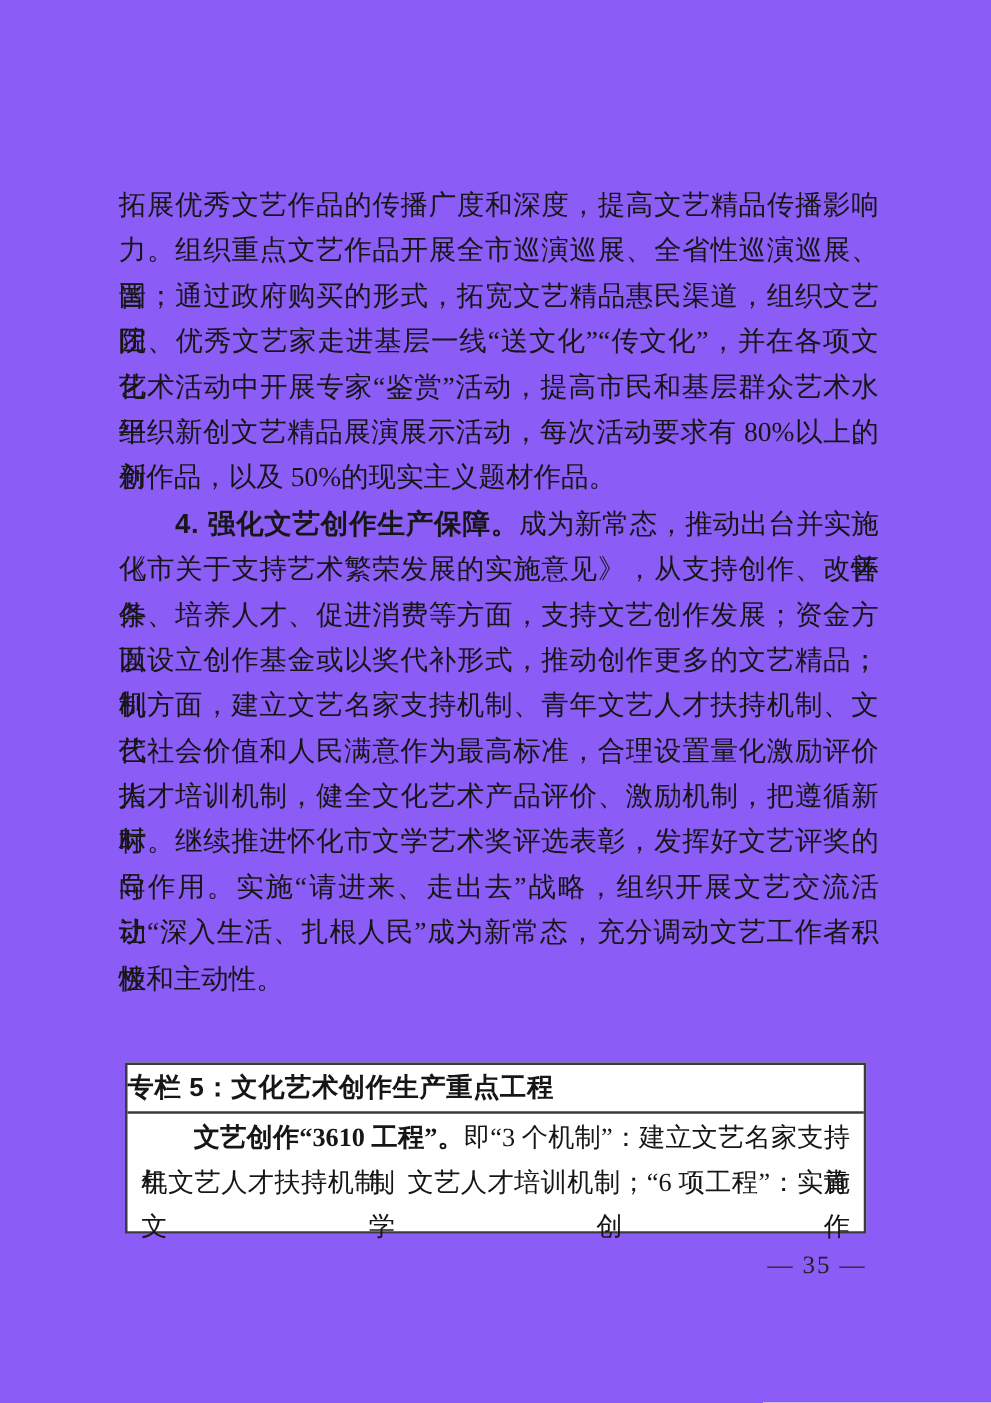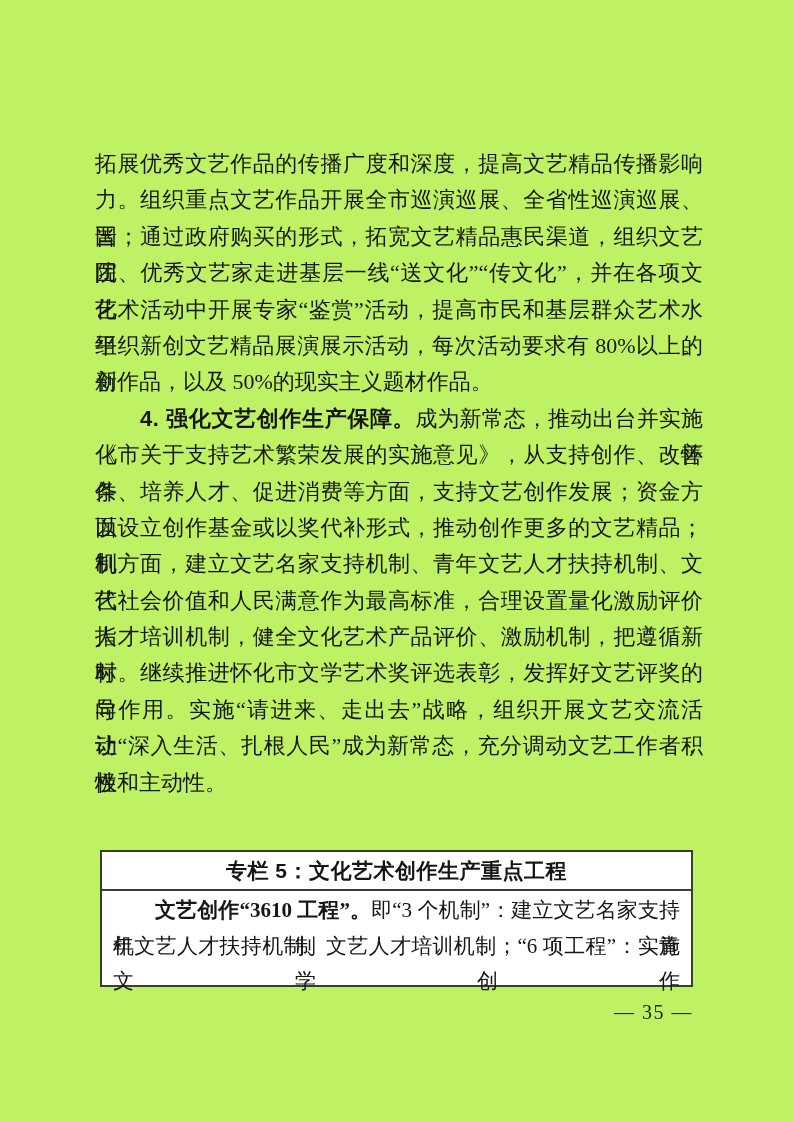--- a/index.html
+++ b/index.html
@@ -1,20 +1,20 @@
 <!DOCTYPE html>
 <html><head>
 <meta charset="utf-8">
 <style>
   html, body { margin: 0; padding: 0; background: #ffffff; }
   .page {
     position: relative;
     width: 793px;
     height: 1122px;
-    background: #bef264;
+    background: #8b5cf6;
     color: #161616;
     font-family: "Liberation Serif", "DejaVu Serif", serif;
     overflow: hidden;
   }
   .body-text {
     position: absolute;
     left: 95px;
     top: 146px;
     width: 608px;
     font-size: 22px;
@@ -42,21 +42,20 @@
     left: 100px;
     top: 850px;
     width: 593px;
     border: 2px solid #3b3b3b;
     box-sizing: border-box;
     background: #ffffff;
   }
   .callout-title {
     height: 37px;
     line-height: 37px;
-    text-align: center;
     font-size: 21px;
     font-weight: 700;
     font-family: "Liberation Sans", "DejaVu Sans", sans-serif;
     border-bottom: 2px solid #3b3b3b;
     letter-spacing: 0.5px;
   }
   .callout-body {
     padding: 2px 11px 21px 11px;
     font-size: 21px;
   }

